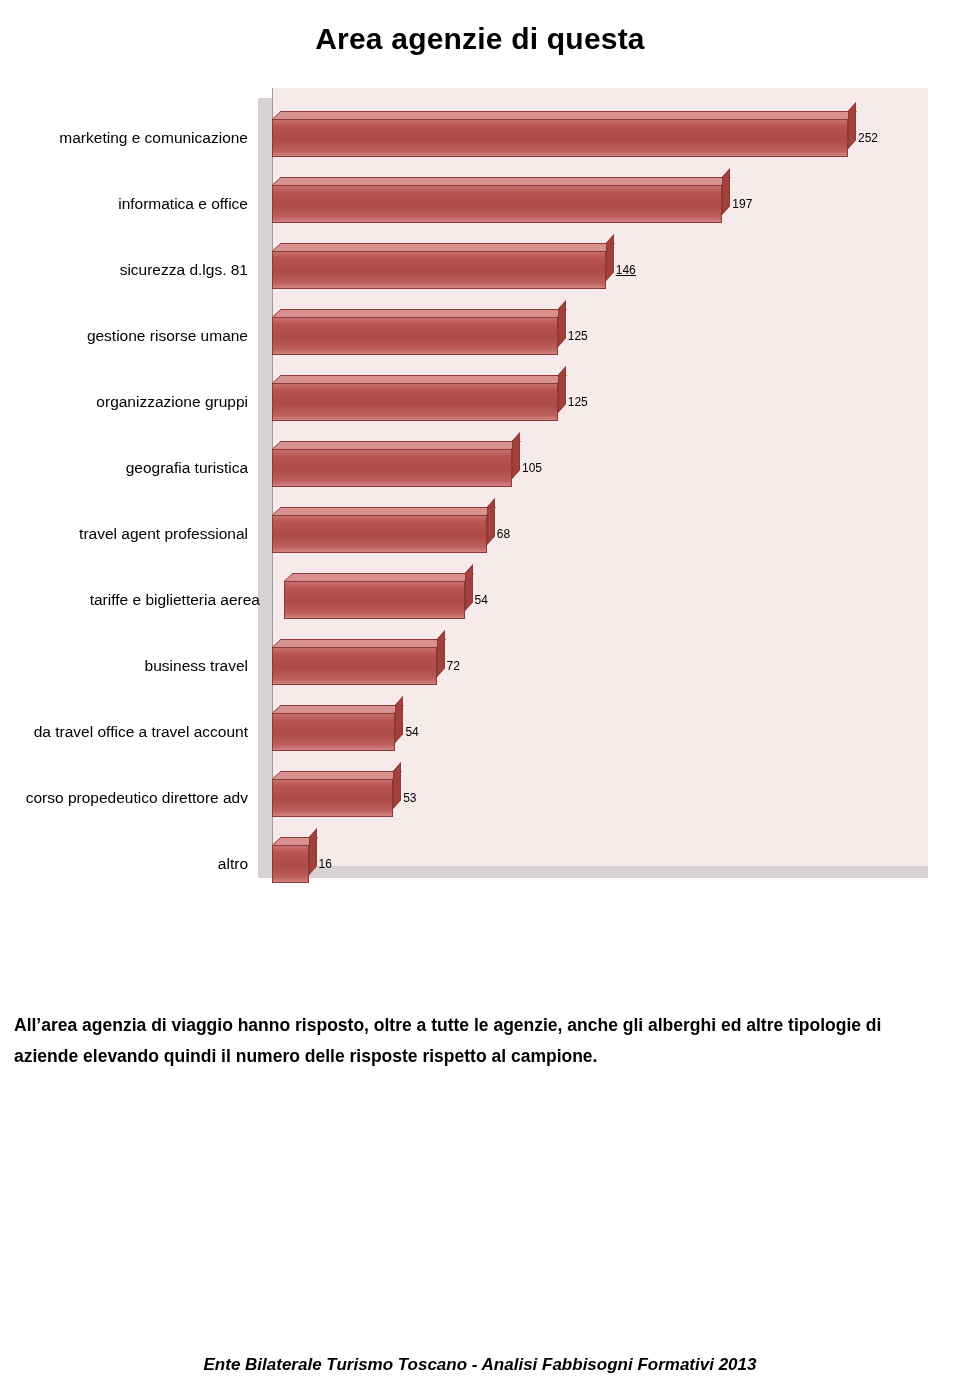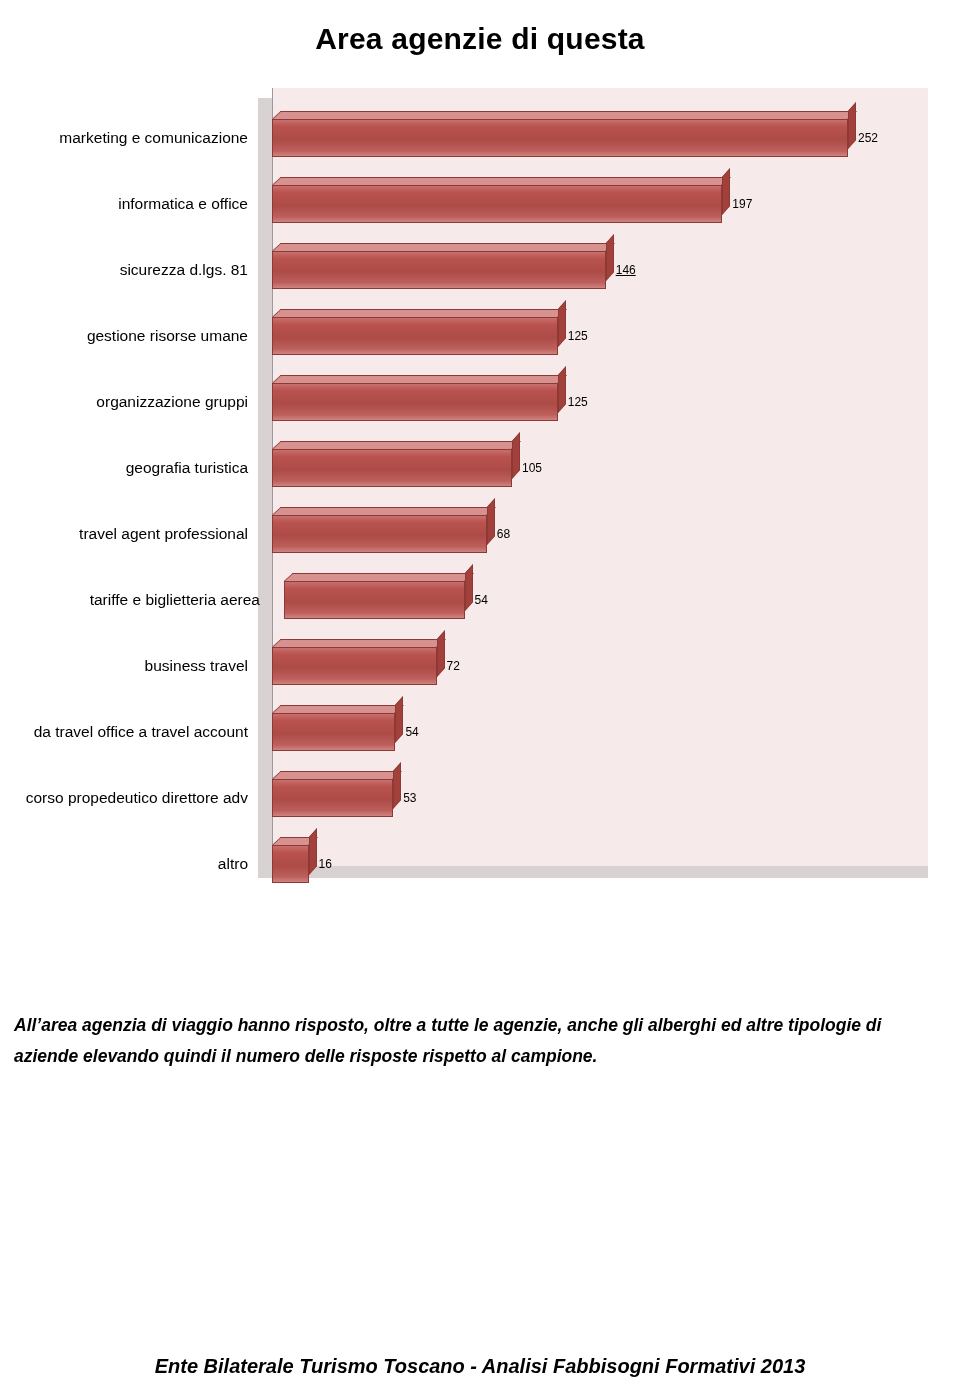--- a/index.html
+++ b/index.html
@@ -151,34 +151,33 @@
   
   #body-text {
     position: absolute;
     left: 14px;
     top: 1010px;
     width: 930px;
     font-size: 17.5px;
     font-weight: bold;
     line-height: 31px;
     color: #000;
-    font-style: italic;
   }
   #body-text p {
     margin: 0 0 16px 0;
   }
 
   
   #footer {
     position: absolute;
     left: 0;
     top: 1355px;
     width: 960px;
     text-align: center;
-    font-size: 20px;
+    font-size: 17px;
     font-weight: bold;
     font-style: italic;
     color: #000;
   }
 </style>
 </head>
 <body>
 
 <div id="chart-title">Area agenzie di questa</div>
 

